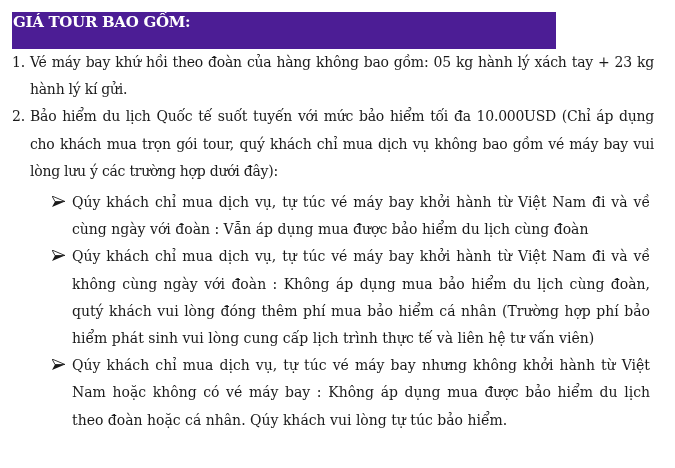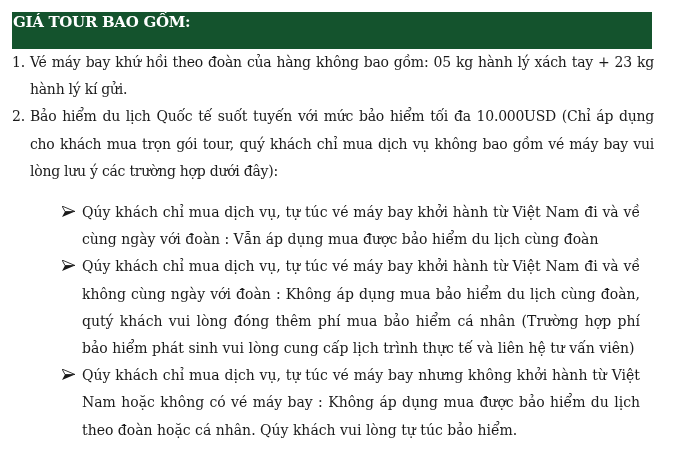--- a/index.html
+++ b/index.html
@@ -12,23 +12,23 @@
       height: 468px;
       position: relative;
       overflow: hidden;
       font-family: "DejaVu Serif", "Liberation Serif", serif;
       color: #1a1a1a;
     }
     .banner {
       position: absolute;
       left: 12px;
       top: 12px;
-      width: 640px;
+      width: 544px;
       height: 37px;
-      background: #14532d;
+      background: #4c1d95;
     }
     .banner-title {
       position: absolute;
       left: 1px;
       top: 1px;
       color: #ffffff;
       font-weight: bold;
       font-size: 15px;
       letter-spacing: -0.3px;
       line-height: 18px;
@@ -47,21 +47,21 @@
       position: relative;
       padding-left: 18px;
       text-align: justify;
     }
     .num-marker {
       position: absolute;
       left: 0;
       top: 0;
     }
     .bullets {
-      margin: 14px;
+      margin: 4px;
       padding: 0;
       list-style: none;
     }
     .bullet-item {
       position: relative;
       padding-left: 56px;
       text-align: justify;
       letter-spacing: 0;
     }
     .bullet-icon {

